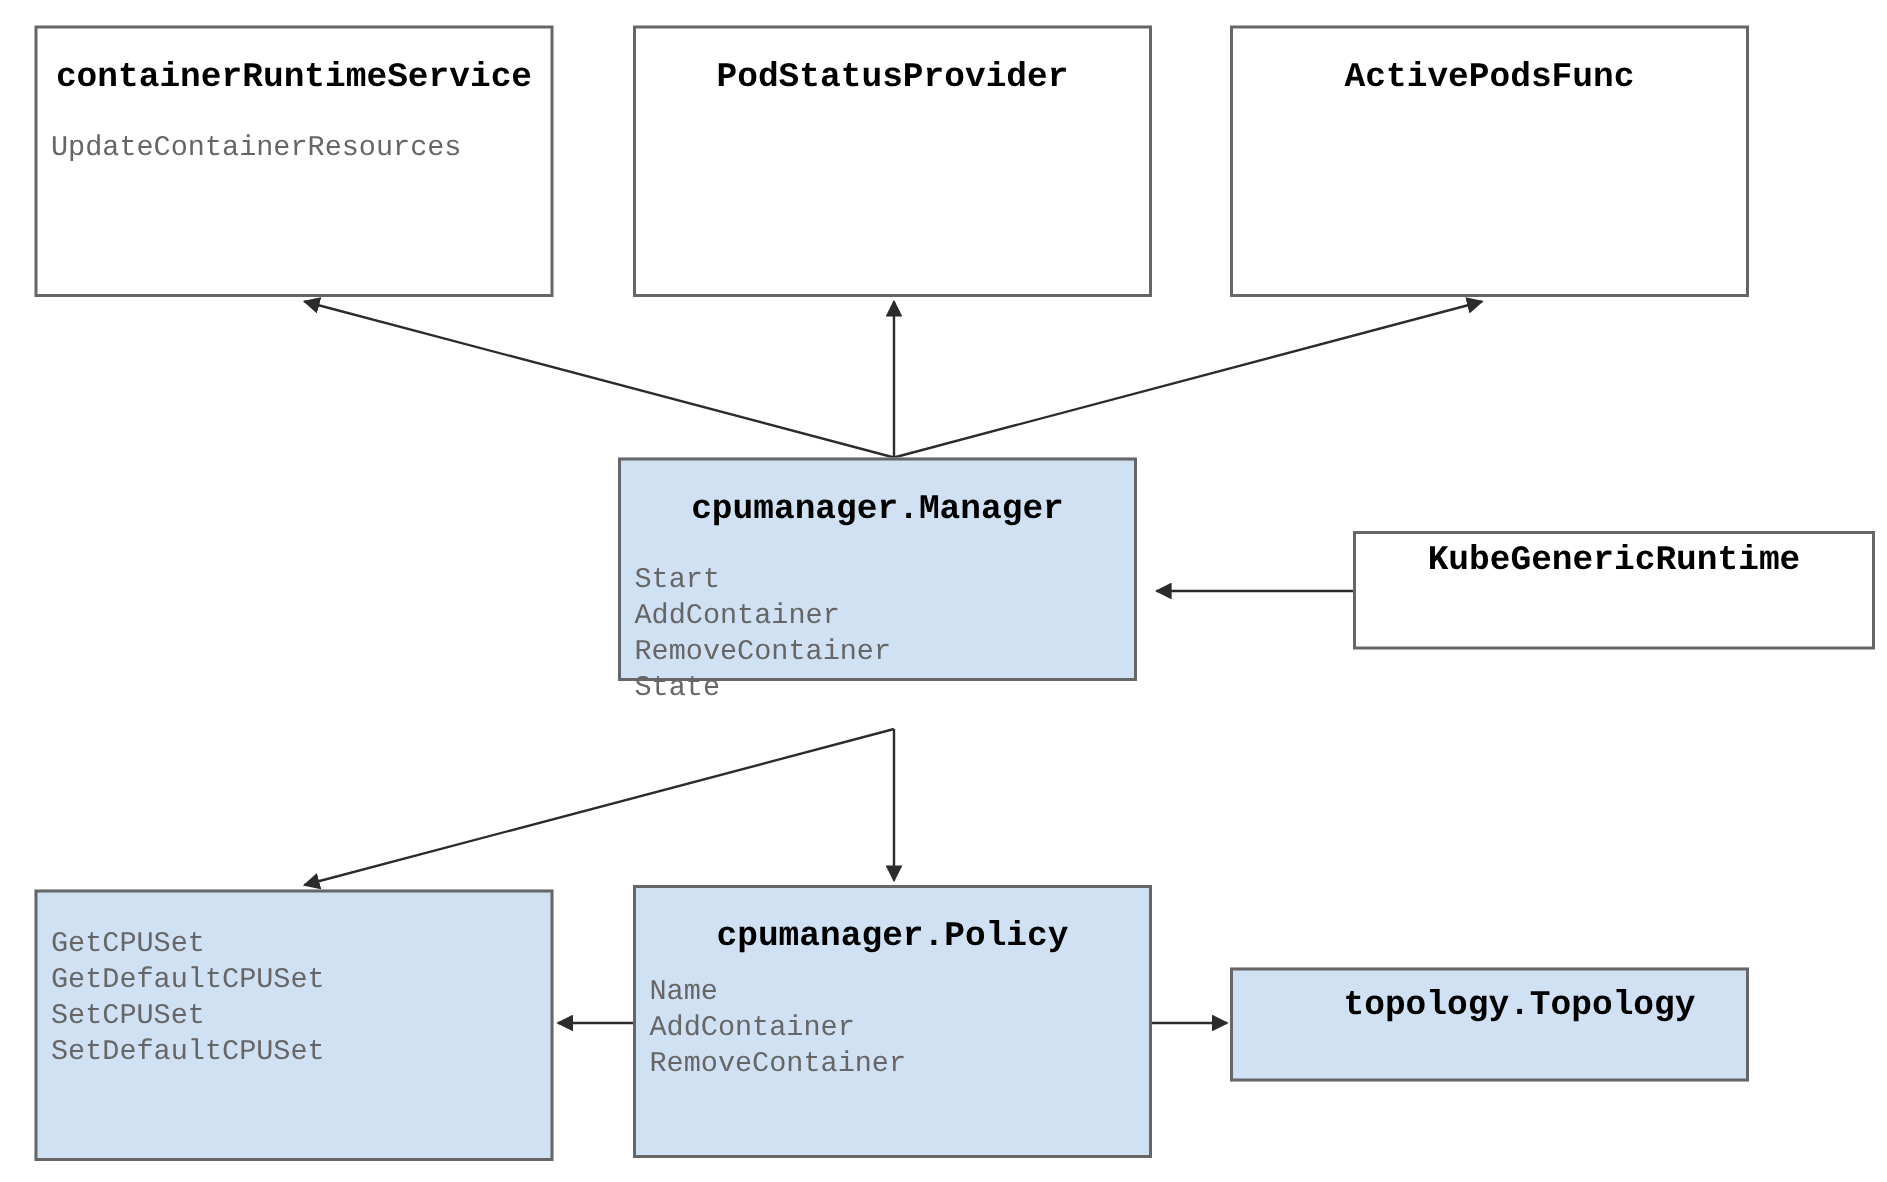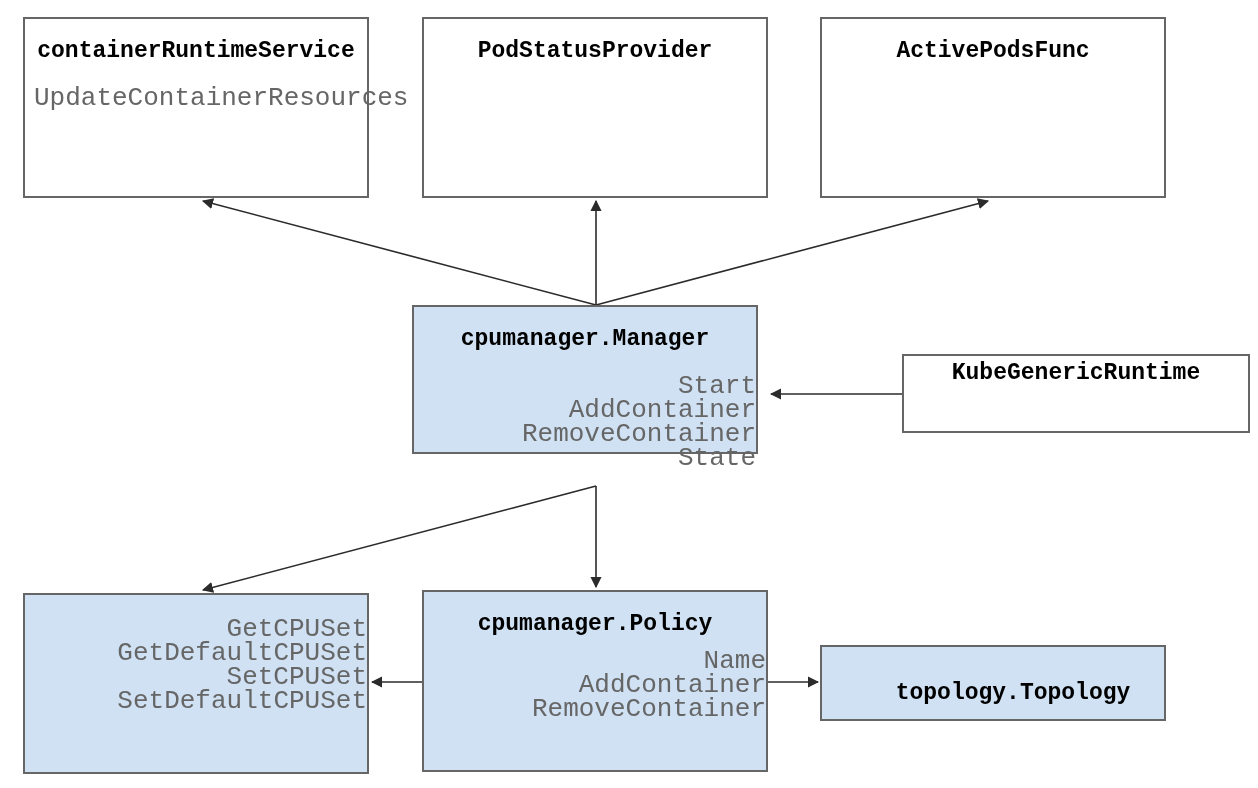--- a/index.html
+++ b/index.html
@@ -38,25 +38,24 @@
   .node-title {
     text-align: center;
     font-weight: bold;
     font-size: 23px;
     color: #000000;
     letter-spacing: 0px;
     white-space: pre;
     line-height: 1.1;
   }
   .node-methods {
-    font-size: 26px;
+    font-size: 19px;
     color: #666666;
     line-height: 24px;
     white-space: pre;
-    text-align: right;
   }
   
   #node-containerruntimeservice { left: 23px;  top: 17px;  width: 346px; height: 181px; }
   #node-podstatusprovider       { left: 422px; top: 17px;  width: 346px; height: 181px; }
   #node-activepodsfunc          { left: 820px; top: 17px;  width: 346px; height: 181px; }
   #node-cpumanager-manager      { left: 412px; top: 305px; width: 346px; height: 149px; }
   #node-kubegenericruntime      { left: 902px; top: 354px; width: 348px; height: 79px;  }
   #node-state-state             { left: 23px;  top: 593px; width: 346px; height: 181px; }
   #node-cpumanager-policy       { left: 422px; top: 590px; width: 346px; height: 182px; }
   #node-topology-topology       { left: 820px; top: 645px; width: 346px; height: 76px;  }
@@ -71,21 +70,21 @@
   #node-cpumanager-manager .node-methods { margin-top: 22px; margin-left: 9px; }
 
   #node-kubegenericruntime .node-title { margin-top: 5px; }
 
   #node-state-state .node-title { margin-top: 20px; }
   #node-state-state .node-methods { margin-top: 22px; margin-left: 9px; }
 
   #node-cpumanager-policy .node-title { margin-top: 20px; }
   #node-cpumanager-policy .node-methods { margin-top: 12px; margin-left: 9px; }
 
-  #node-topology-topology .node-title { margin-top: 34px; padding-left: 40px; }
+  #node-topology-topology .node-title { margin-top: 11px; padding-left: 40px; }
 </style>
 </head>
 <body>
 
 <div id="canvas">
 
   <svg id="edge-layer" viewBox="0 0 1258 788" width="1258" height="788" xmlns="http://www.w3.org/2000/svg">
     <defs>
       <marker id="arrowhead" viewBox="0 0 10 10" refX="9" refY="5" markerWidth="7" markerHeight="7" orient="auto-start-reverse">
         <path d="M 0 0 L 10 5 L 0 10 z" fill="#2b2b2b"></path>

